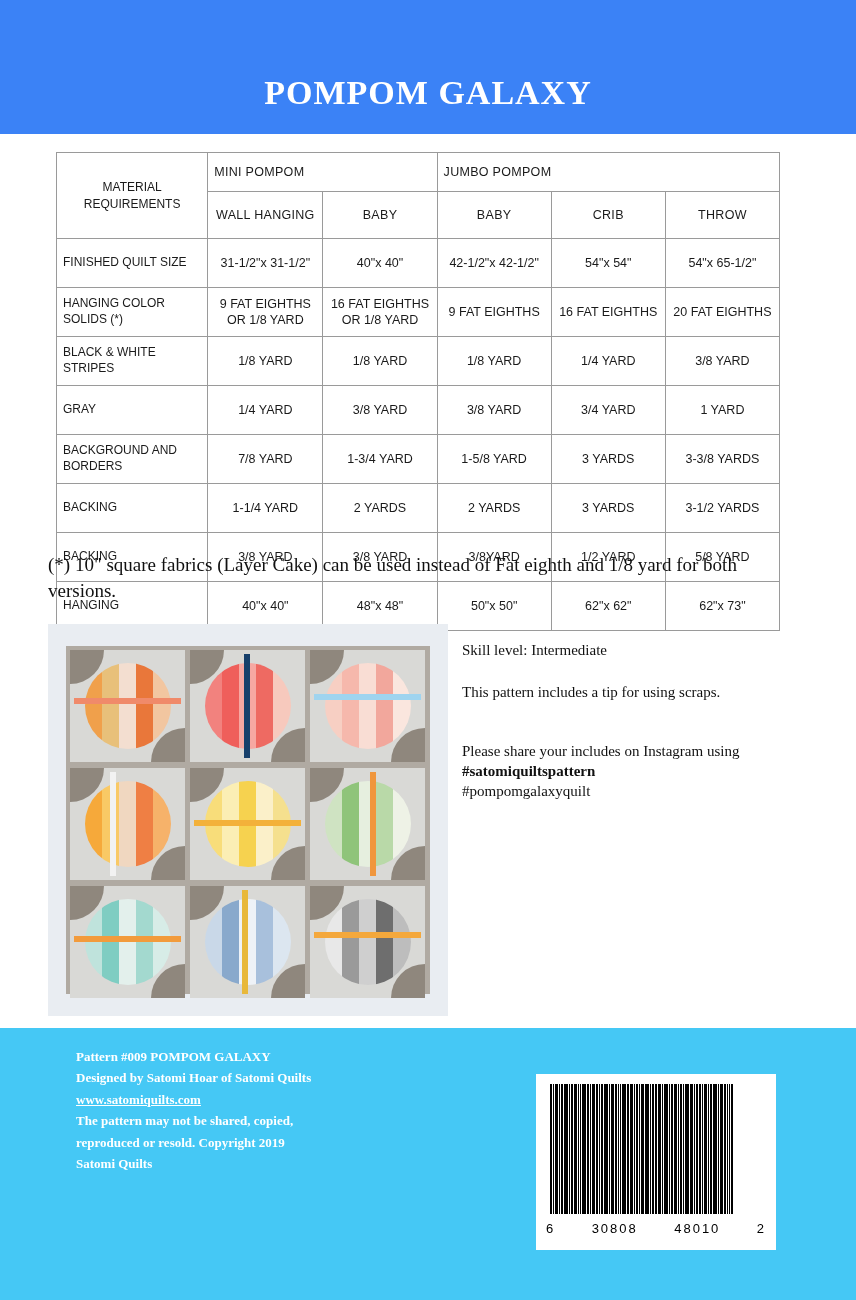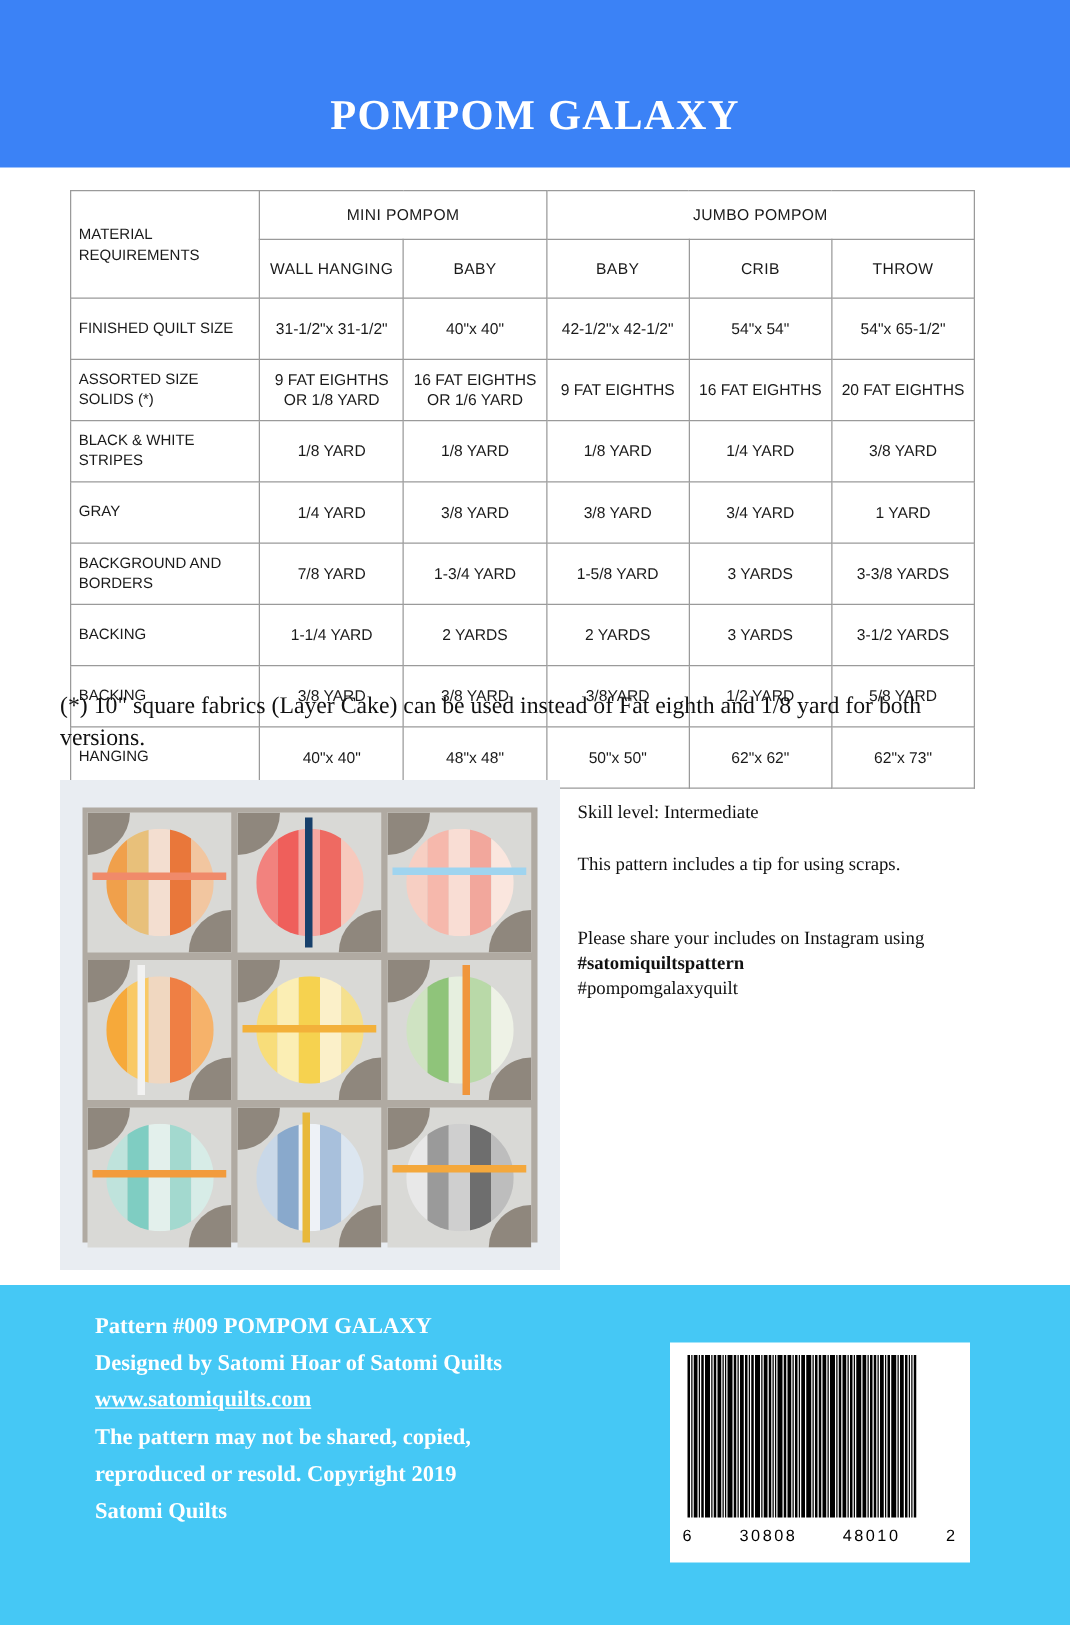--- a/index.html
+++ b/index.html
@@ -53,35 +53,35 @@
     font-size: 12.5px;
     color: #1a1a1a;
   }
   table.req td, table.req th {
     border: 1px solid #9a9a9a;
     padding: 4px 6px;
     vertical-align: middle;
     font-weight: normal;
   }
   .hdr-group {
-    text-align: center;
+    text-align: left;
     font-weight: bold;
     font-size: 12.5px;
     letter-spacing: .3px;
     height: 30px;
   }
   .hdr-sub {
     text-align: center;
     font-weight: bold;
     font-size: 12.5px;
     letter-spacing: .3px;
     height: 38px;
   }
   .corner {
-    text-align: left;
+    text-align: center;
     font-weight: bold;
     font-size: 12px;
     line-height: 1.35;
     width: 150px;
   }
   .rowlabel {
     text-align: left;
     font-size: 12px;
     line-height: 1.3;
     height: 40px;
@@ -187,21 +187,21 @@
     background: #45c8f5;
   }
   .footer-text {
     position: absolute;
     left: 76px;
     top: 18px;
     width: 440px;
     font-family: "Liberation Serif", serif;
     font-weight: bold;
     color: #ffffff;
-    font-size: 18px;
+    font-size: 13px;
     line-height: 1.65;
   }
   .footer-text .url {
     text-decoration: underline;
     display: inline-block;
   }
   .barcode-box {
     position: absolute;
     left: 536px;
     top: 46px;
@@ -265,23 +265,23 @@
 
         <tr>
           <td class="rowlabel">FINISHED QUILT SIZE</td>
           <td class="cell">31-1/2"x 31-1/2"</td>
           <td class="cell">40"x 40"</td>
           <td class="cell">42-1/2"x 42-1/2"</td>
           <td class="cell">54"x 54"</td>
           <td class="cell">54"x 65-1/2"</td>
         </tr>
         <tr>
-          <td class="rowlabel">ASSORTED SIZE SOLIDS (*)</td>
+          <td class="rowlabel">HANGING COLOR SOLIDS (*)</td>
           <td class="cell">9 FAT EIGHTHS OR 1/8 YARD</td>
-          <td class="cell">16 FAT EIGHTHS OR 1/6 YARD</td>
+          <td class="cell">16 FAT EIGHTHS OR 1/8 YARD</td>
           <td class="cell">9 FAT EIGHTHS</td>
           <td class="cell">16 FAT EIGHTHS</td>
           <td class="cell">20 FAT EIGHTHS</td>
         </tr>
         <tr>
           <td class="rowlabel">BLACK &amp; WHITE STRIPES</td>
           <td class="cell">1/8 YARD</td>
           <td class="cell">1/8 YARD</td>
           <td class="cell">1/8 YARD</td>
           <td class="cell">1/4 YARD</td>

